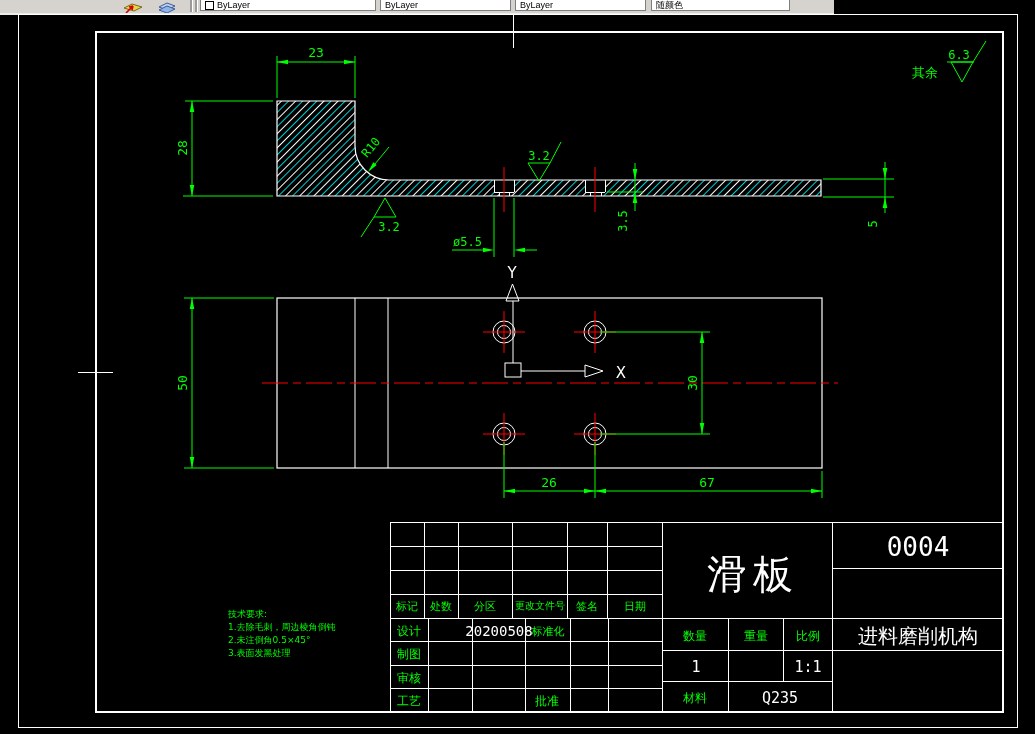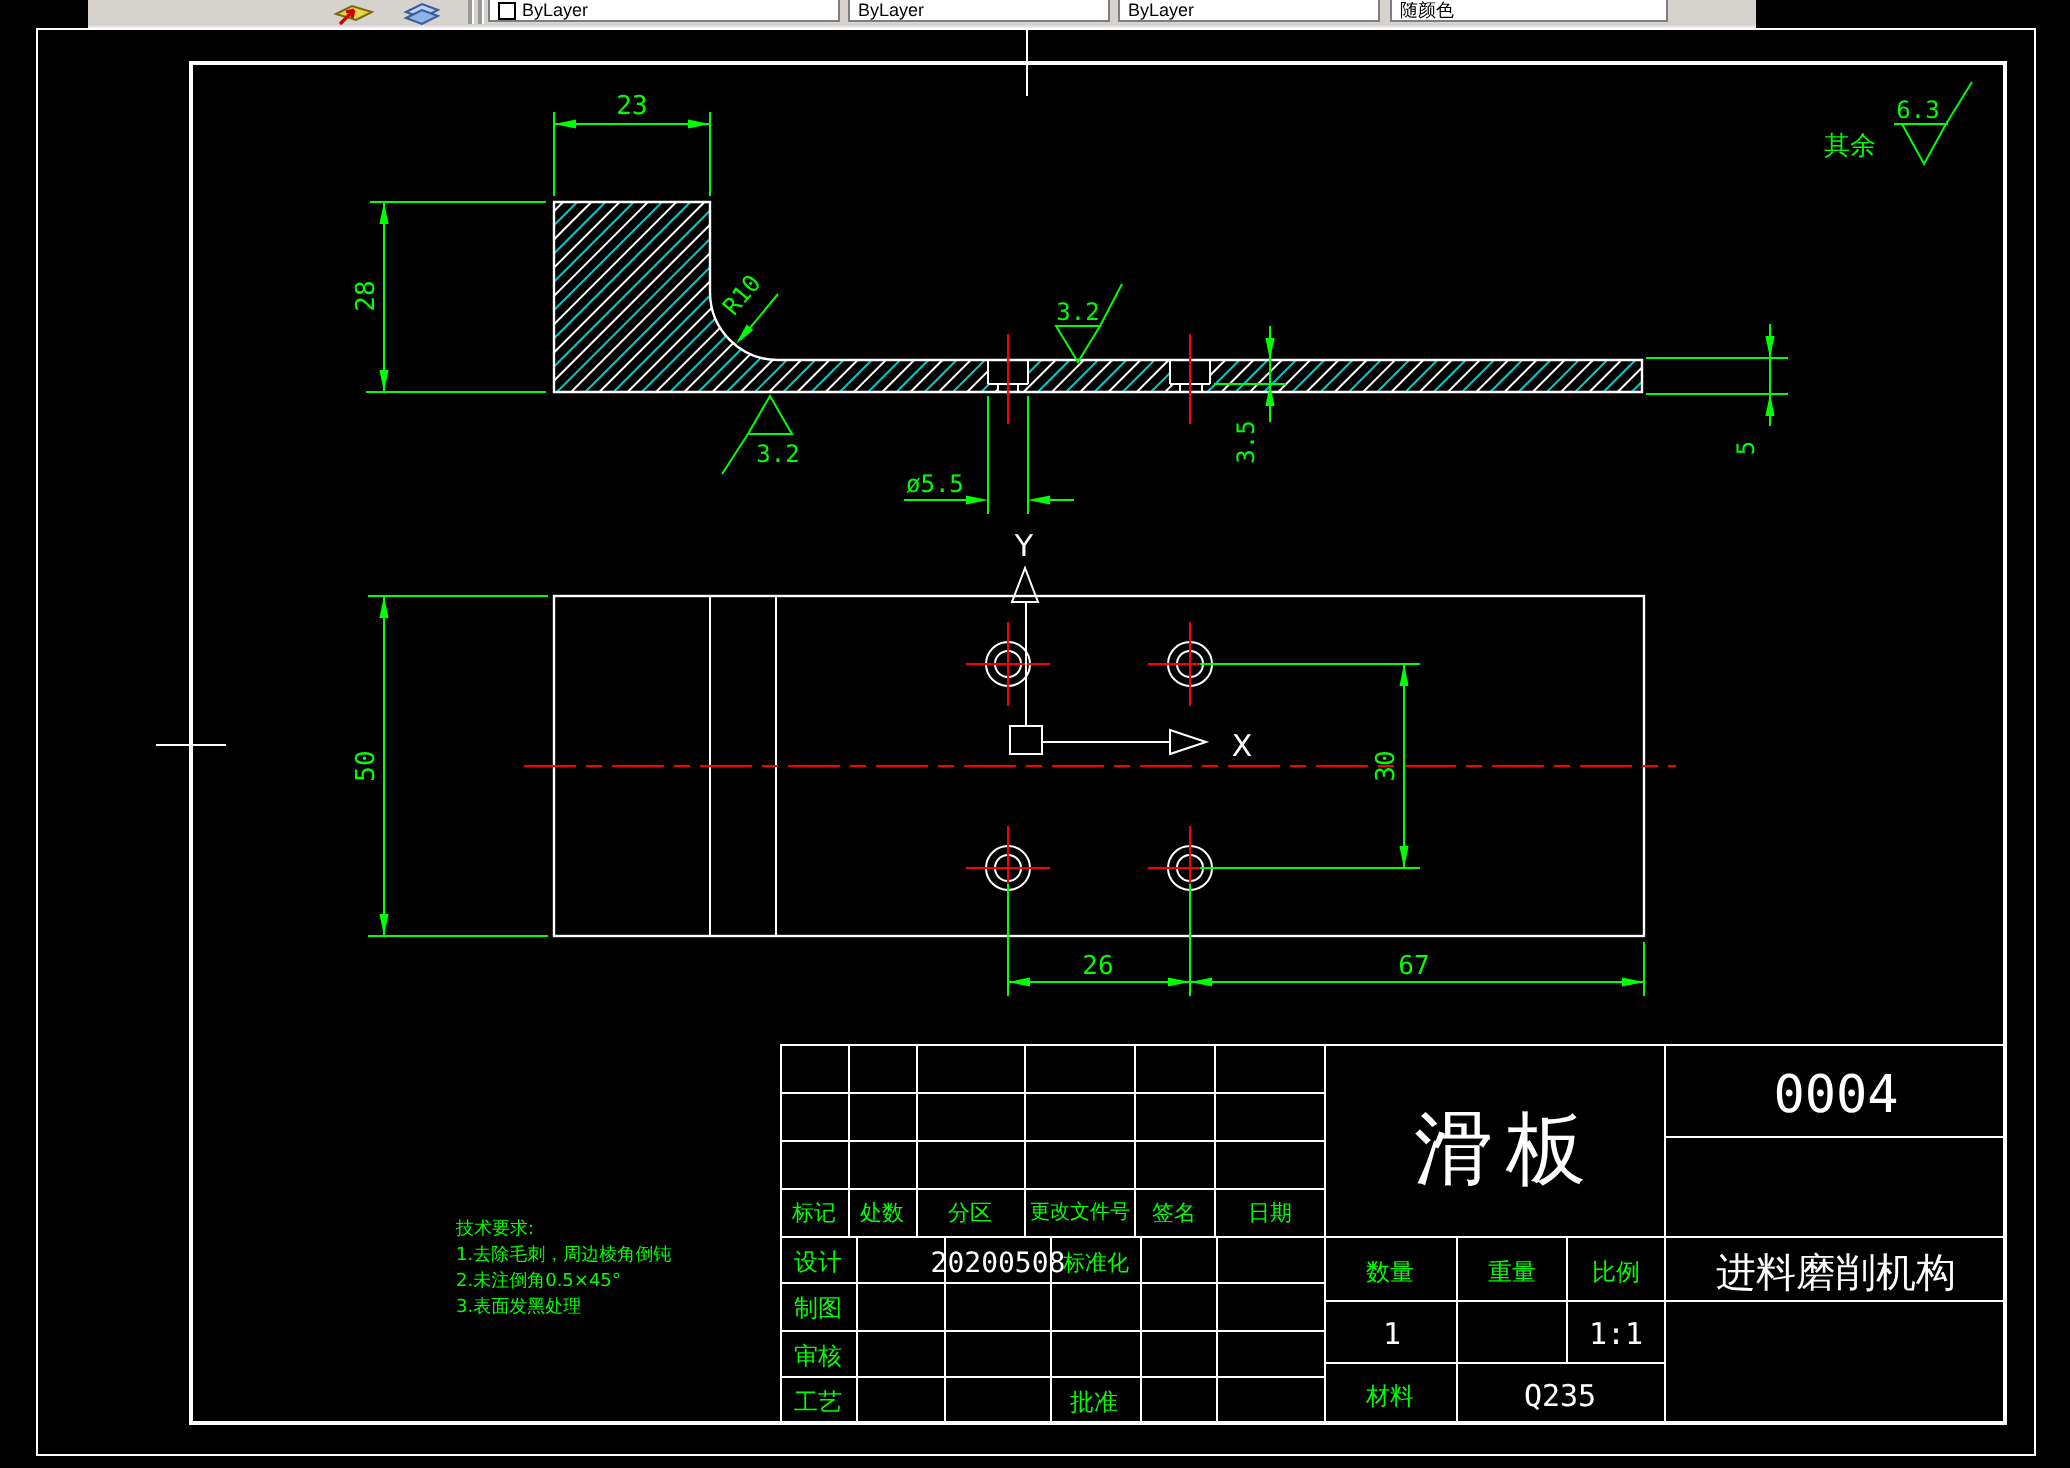--- a/index.html
+++ b/index.html
@@ -1,20 +1,20 @@
 <!DOCTYPE html>
 <html><head>
 <meta charset="utf-8">
 <style>
   html,body{margin:0;padding:0;background:#000;width:1035px;height:734px;overflow:hidden;
     font-family:"Liberation Sans",sans-serif;}
   #stage{position:relative;width:1035px;height:734px;background:#000;}
   
   #toolbar{position:absolute;left:0;top:0;width:834px;height:13px;background:#d6d3ce;
-    border-bottom:2px solid #ececec;overflow:hidden;margin-left:44px;}
+    border-bottom:2px solid #ececec;overflow:hidden;}
   .tb-icon{position:absolute;top:0;width:22px;height:12px;}
   .tb-sep{position:absolute;top:0;width:2px;height:12px;background:#9a9a9a;border-right:1px solid #fff;}
   .tb-combo{position:absolute;top:-6px;height:17px;background:#fff;border:1px solid #7e7e7e;
     font-size:9px;line-height:20px;color:#000;padding-left:4px;box-sizing:border-box;
     font-family:"Liberation Sans",sans-serif;white-space:nowrap;}
   .tb-swatch{display:inline-block;width:7px;height:7px;background:#fff;border:1px solid #000;
     vertical-align:middle;margin-right:3px;margin-bottom:1px;}
   
   text{user-select:none;}
   .dim{fill:#00ff00;font:13px "DejaVu Sans Mono",monospace;}

